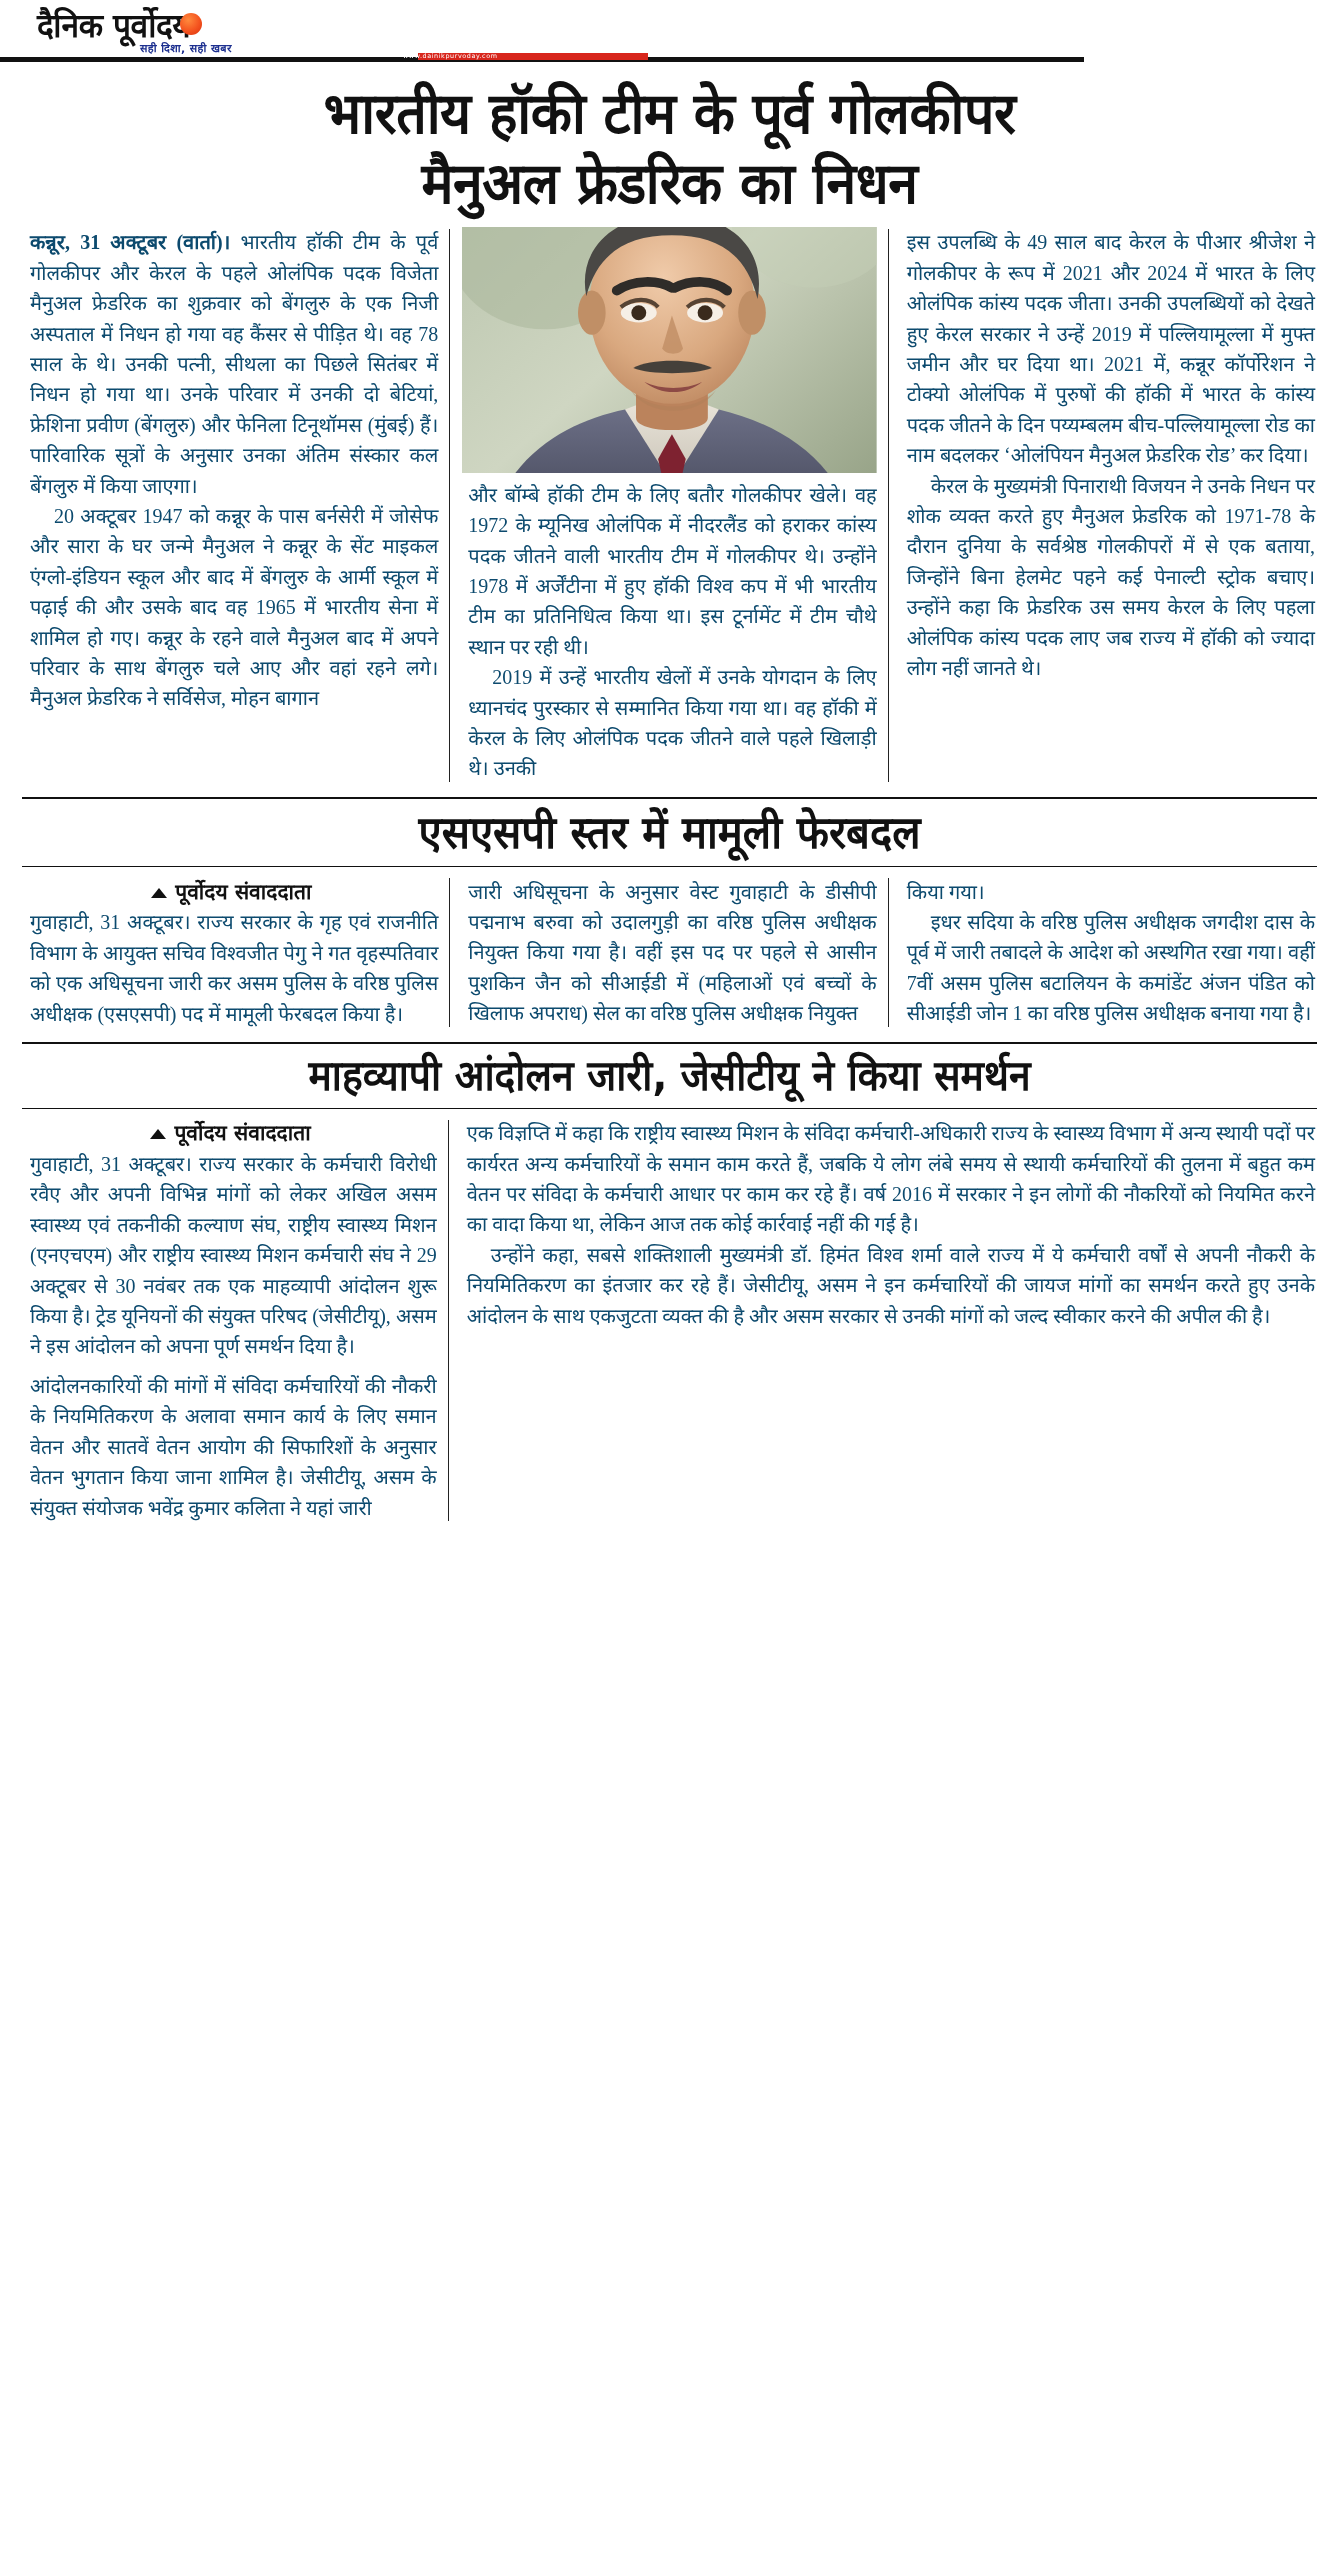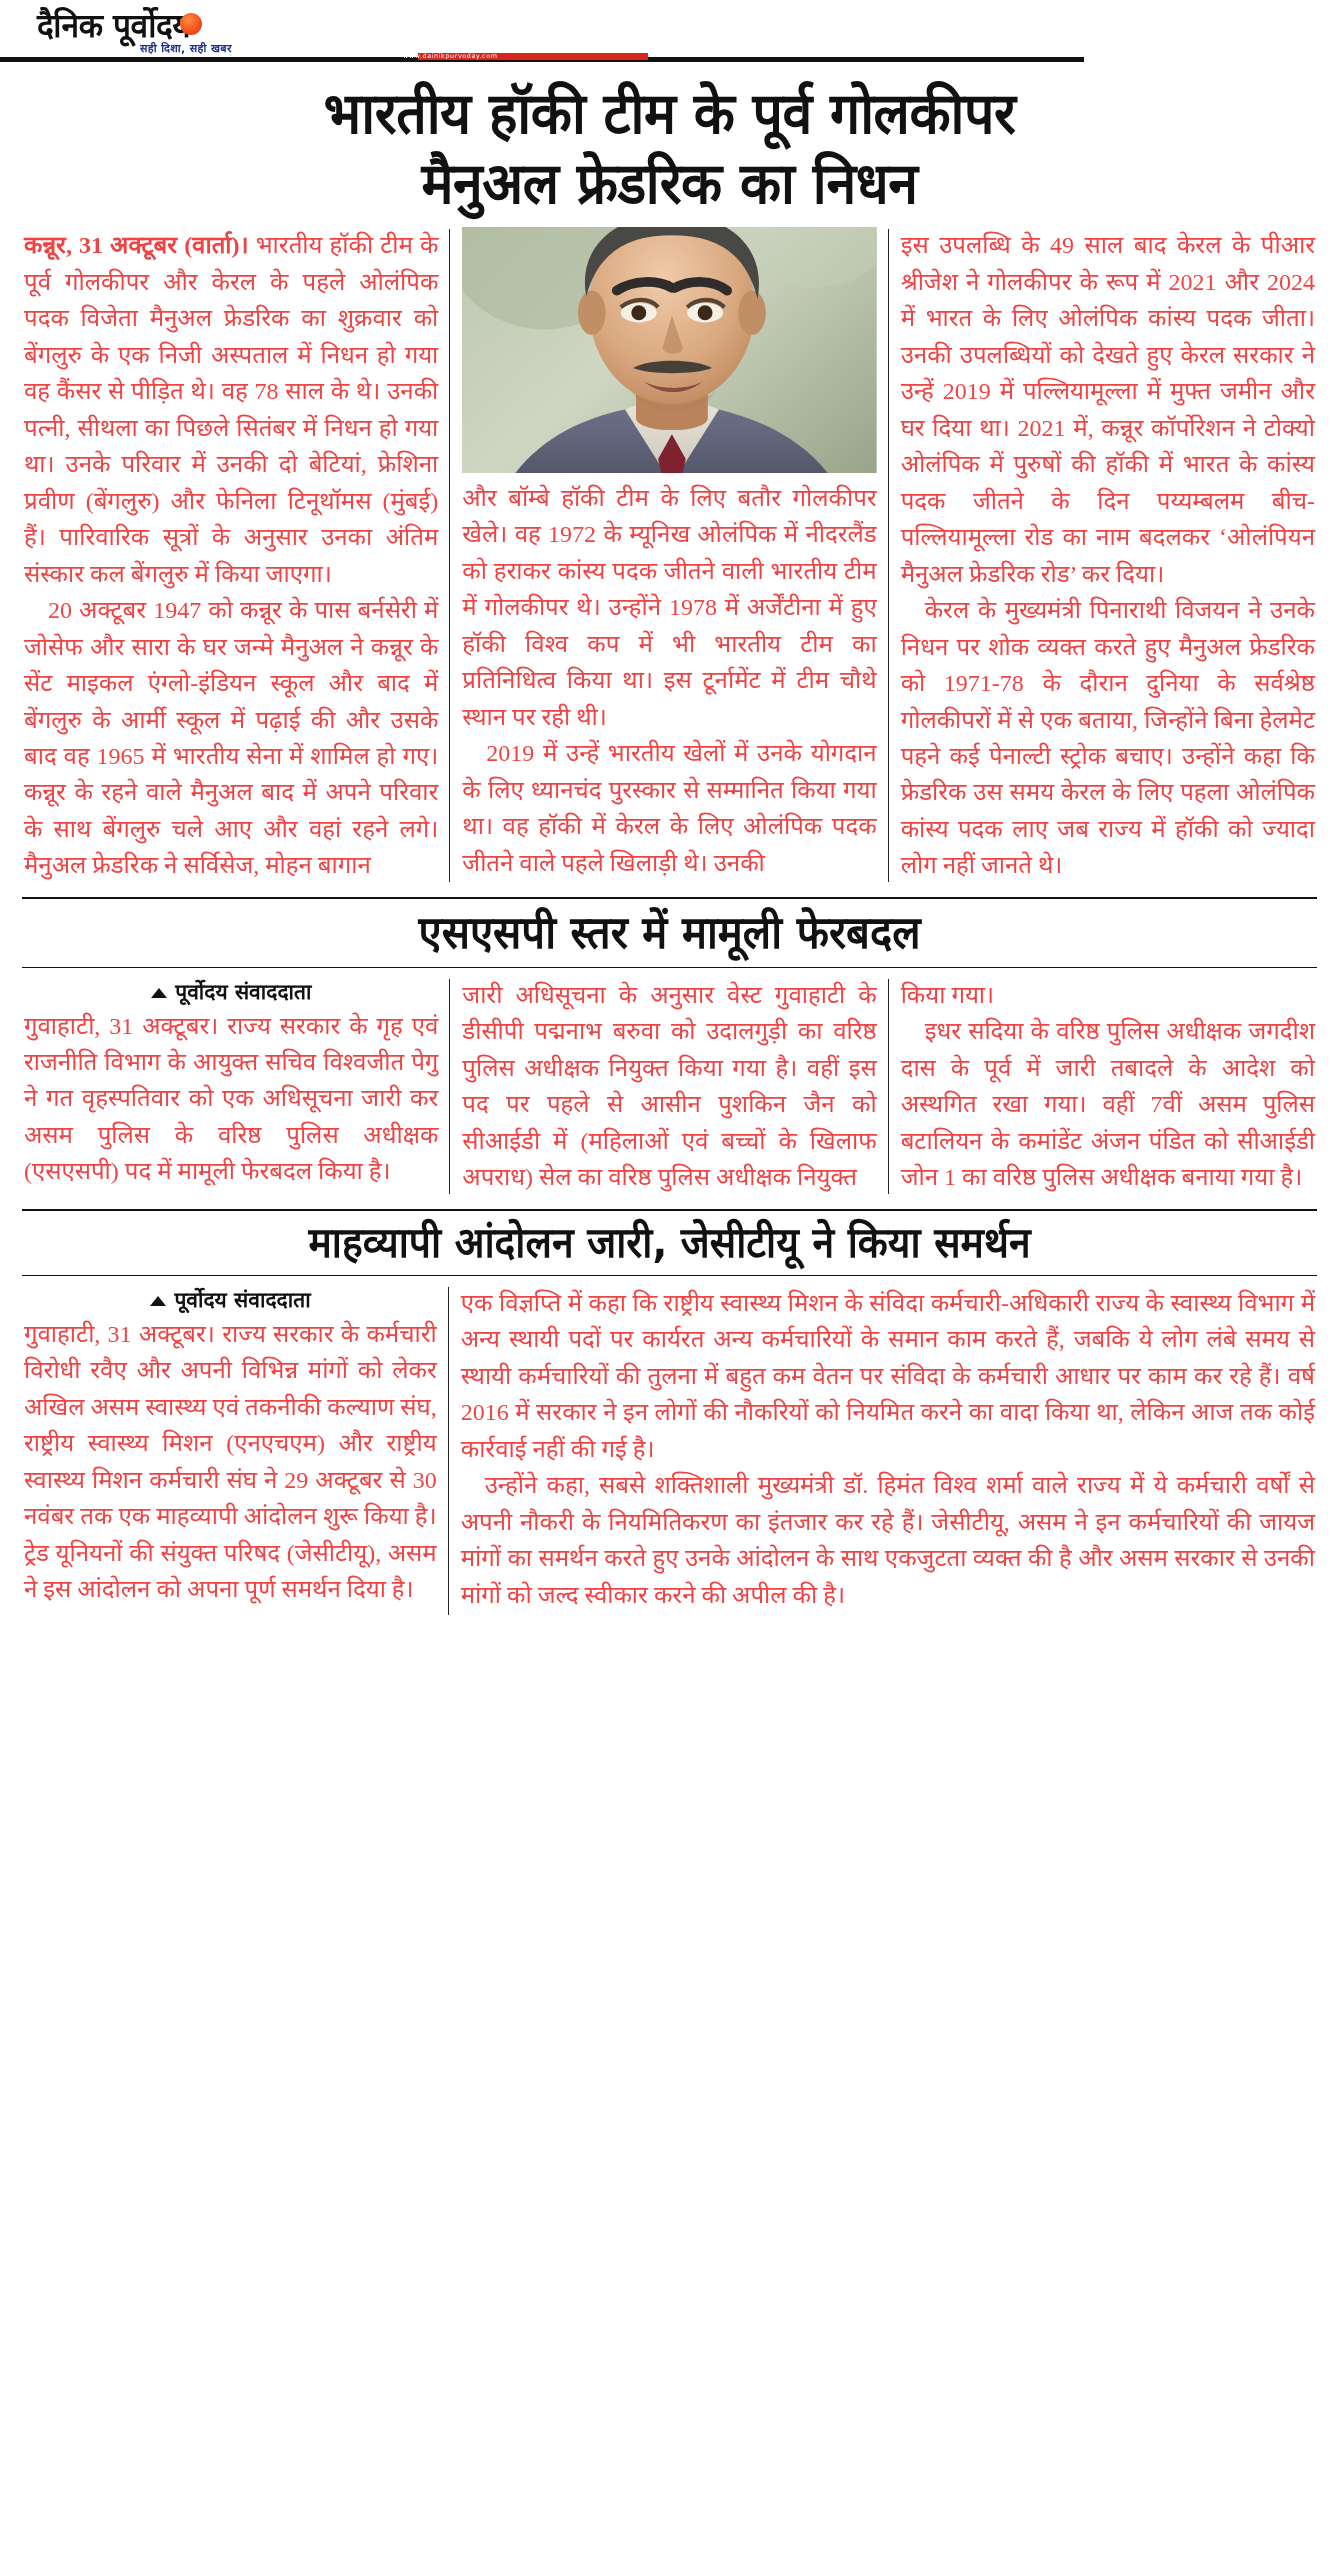--- a/index.html
+++ b/index.html
@@ -122,26 +122,26 @@
   }
   .col.divider:before{
     content:"";
     position:absolute;
     left:-13px;top:1.8px;bottom:1.8px;
     width:0.9px;background:#222;
   }
 
   p.body{
     font-family:"Liberation Serif","DejaVu Serif",serif;
-    font-size:24px;
+    font-size:20px;
     line-height:1.52;
-    margin:0 0 0 0;
+    margin:0 0 0 6px;
     text-align:justify;
     text-justify:inter-word;
-    color:#ef4444;
+    color:#0c4a6e;
     hyphens:none;
   }
   p.body + p.body{ text-indent:24px; }
   .dateline{
     font-weight:bold;
   }
   .indent{text-indent:24px;}
 
   
   .photo-wrap{
@@ -317,20 +317,21 @@
   <div class="headline-sec smaller">माहव्यापी आंदोलन जारी, जेसीटीयू ने किया समर्थन</div>
   <hr class="hr-thin">
 
   <div class="story">
     <div class="cols-3" style="grid-template-columns:1fr 2.07fr;">
 
       <div class="col">
         <div class="byline"><span class="tri"></span><span>पूर्वोदय संवाददाता</span></div>
         <p class="body">गुवाहाटी, 31 अक्टूबर। राज्य सरकार के कर्मचारी विरोधी रवैए और अपनी विभिन्न मांगों को लेकर अखिल असम स्वास्थ्य एवं तकनीकी कल्याण संघ, राष्ट्रीय स्वास्थ्य मिशन (एनएचएम) और राष्ट्रीय स्वास्थ्य मिशन कर्मचारी संघ ने 29 अक्टूबर से 30 नवंबर तक एक माहव्यापी आंदोलन शुरू किया है। ट्रेड यूनियनों की संयुक्त परिषद (जेसीटीयू), असम ने इस आंदोलन को अपना पूर्ण समर्थन दिया है।</p>
         <div class="spacer-sm"></div>
+        <p class="body">आंदोलनकारियों की मांगों में संविदा कर्मचारियों की नौकरी के नियमितिकरण के अलावा समान कार्य के लिए समान वेतन और सातवें वेतन आयोग की सिफारिशों के अनुसार वेतन भुगतान किया जाना शामिल है। जेसीटीयू, असम के संयुक्त संयोजक भवेंद्र कुमार कलिता ने यहां जारी</p>
       </div>
 
       <div class="col divider">
         <p class="body">एक विज्ञप्ति में कहा कि राष्ट्रीय स्वास्थ्य मिशन के संविदा कर्मचारी-अधिकारी राज्य के स्वास्थ्य विभाग में अन्य स्थायी पदों पर कार्यरत अन्य कर्मचारियों के समान काम करते हैं, जबकि ये लोग लंबे समय से स्थायी कर्मचारियों की तुलना में बहुत कम वेतन पर संविदा के कर्मचारी आधार पर काम कर रहे हैं। वर्ष 2016 में सरकार ने इन लोगों की नौकरियों को नियमित करने का वादा किया था, लेकिन आज तक कोई कार्रवाई नहीं की गई है।</p>
         <p class="body indent">उन्होंने कहा, सबसे शक्तिशाली मुख्यमंत्री डॉ. हिमंत विश्व शर्मा वाले राज्य में ये कर्मचारी वर्षों से अपनी नौकरी के नियमितिकरण का इंतजार कर रहे हैं। जेसीटीयू, असम ने इन कर्मचारियों की जायज मांगों का समर्थन करते हुए उनके आंदोलन के साथ एकजुटता व्यक्त की है और असम सरकार से उनकी मांगों को जल्द स्वीकार करने की अपील की है।</p>
       </div>
 
     </div>
   </div>
 

